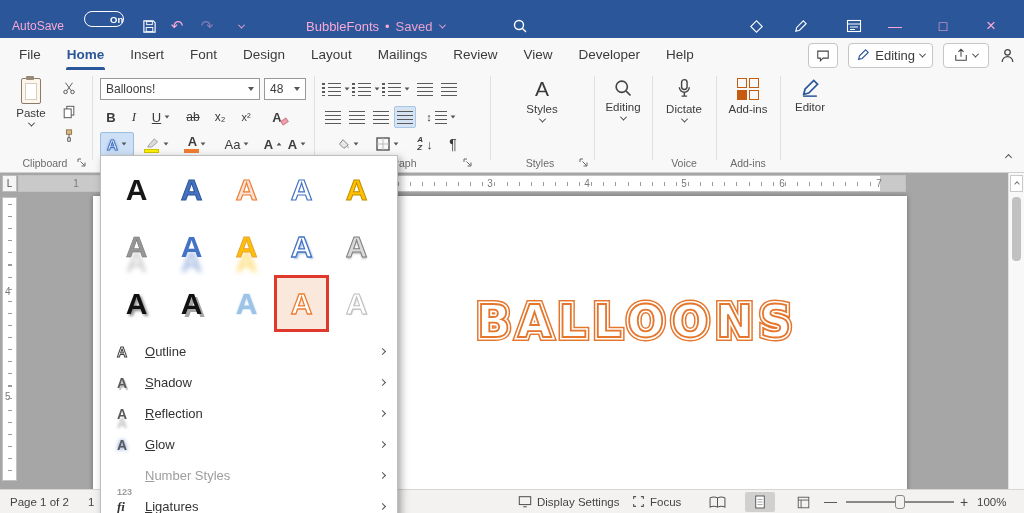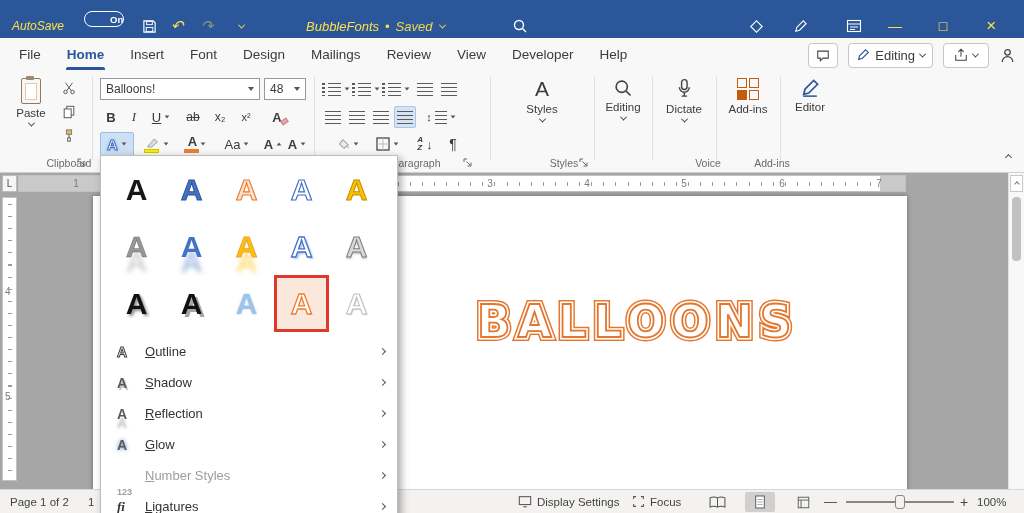--- a/index.html
+++ b/index.html
@@ -1,21 +1,21 @@
 <!DOCTYPE html>
 <html><head>
 <meta charset="utf-8">
 <style>
   *{margin:0;padding:0;box-sizing:border-box;cursor:default;}
   html,body{width:1024px;height:513px;overflow:hidden;font-family:"Liberation Sans",sans-serif;}
   .app{position:relative;width:1024px;height:513px;background:#a6a6a6;overflow:hidden;}
 
   
   .titlebar{position:absolute;top:0;left:0;right:0;height:38px;background:#2b579a;color:#fff;}
-  .tb-el{position:absolute;display:flex;align-items:center;justify-content:center;height:52px;color:#fde047;font-style:italic;}
+  .tb-el{position:absolute;display:flex;align-items:center;justify-content:center;height:52px;color:#f9a8d4;}
   .autosave-label{left:12px;font-size:12px;}
   .toggle{left:84px;top:11px;height:16px;width:40px;border:1.5px solid #fff;border-radius:9px;display:flex;align-items:center;gap:20px;padding:0 5px;position:absolute;}
   .knob{width:8px;height:8px;border-radius:50%;background:#fff;}
   .tg-on{font-size:9.5px;color:#fff;font-weight:bold;}
   .qat{width:26px;font-size:15px;}
   .dim{opacity:.45;}
   .tb-title{left:306px;gap:6px;font-size:13px;}
   .tb-title .chev{margin-left:2px;}
   .cv{display:inline-block;width:5px;height:5px;border-right:1.4px solid currentColor;border-bottom:1.4px solid currentColor;}
   .cv.d{transform:rotate(45deg) translate(-1px,-1px);}
@@ -30,21 +30,21 @@
   .tab.active{color:#2b579a;font-weight:bold;}
   .tab.active::after{content:"";position:absolute;left:12px;right:12px;bottom:0;height:3px;background:#2b579a;border-radius:2px 2px 0 0;}
   .mb-right{position:absolute;right:8px;top:4px;height:26px;display:flex;align-items:center;gap:10px;}
   .mb-btn{height:25px;border:1px solid #c8c6c4;border-radius:4px;display:flex;align-items:center;justify-content:center;gap:5px;padding:0 7px;background:#fff;font-size:13px;color:#3b3b3b;}
   .mb-plain{display:flex;align-items:center;gap:3px;}
 
   
   .ribbon{position:absolute;top:70px;left:0;right:0;height:103px;background:#f8f8f8;border-bottom:1px solid #cfcfcf;font-size:13px;color:#3b3b3b;}
   .rb{position:absolute;display:flex;align-items:center;justify-content:center;gap:3px;border-radius:2px;}
   .gsep{position:absolute;top:6px;bottom:12px;width:1px;background:#e1e1e1;}
-  .glabel{position:absolute;bottom:3px;font-size:10.5px;color:#6a6a6a;text-align:center;margin-left:24px;}
+  .glabel{position:absolute;bottom:3px;font-size:10.5px;color:#6a6a6a;text-align:center;}
   .launcher{position:absolute;bottom:4px;width:11px;height:11px;display:flex;align-items:center;justify-content:center;}
   .combo{position:absolute;top:8px;height:22px;background:#fff;border:1px solid #999;display:flex;align-items:center;font-size:12px;padding:0 5px;gap:4px;}
   .combo .txt{flex:1;white-space:nowrap;overflow:hidden;}
   .tri{width:0;height:0;border-left:3.5px solid transparent;border-right:3.5px solid transparent;border-top:4px solid #555;}
   .tri.up{border-top:none;border-bottom:4px solid #555;}
   .tri.s{transform:scale(.8);}
   .bigbtn{position:absolute;top:6px;display:flex;flex-direction:column;align-items:center;justify-content:flex-start;gap:3px;padding-top:2px;font-size:11.5px;border-radius:3px;}
   .ic-clip{width:20px;height:26px;border:1.5px solid #8a7a66;background:#fdf6ee;border-radius:2px;position:relative;}
   .ic-clip::before{content:"";position:absolute;left:4px;top:-3px;width:8px;height:4px;background:#9a8a78;border-radius:1px;}
   .ic-clip::after{content:"";position:absolute;left:3px;top:4px;right:3px;bottom:3px;background:#fff;border:1px solid #d8ccbc;}
@@ -191,20 +191,21 @@
     <span class="tb-el win" style="left:920px">□</span>
     <span class="tb-el win" style="left:968px;font-size:17px">×</span>
   </div>
 
   <div class="menubar">
     <span class="tab">File</span>
     <span class="tab active">Home</span>
     <span class="tab">Insert</span>
     <span class="tab">Font</span>
     <span class="tab">Design</span>
+    <span class="tab">Layout</span>
     <span class="tab">Mailings</span>
     <span class="tab">Review</span>
     <span class="tab">View</span>
     <span class="tab">Developer</span>
     <span class="tab">Help</span>
     <span class="mb-right">
       <span class="mb-btn" style="width:30px">
         <svg width="15" height="15" viewBox="0 0 16 16">
             <path d="M2 3h12v8H8l-3 3v-3H2z" fill="none" stroke="#444" stroke-width="1.2"></path>
           </svg>

